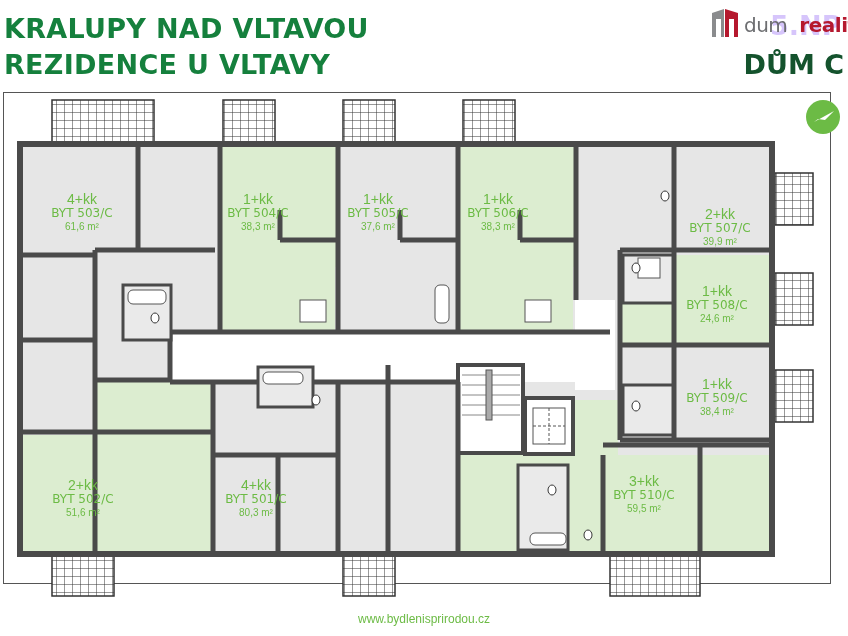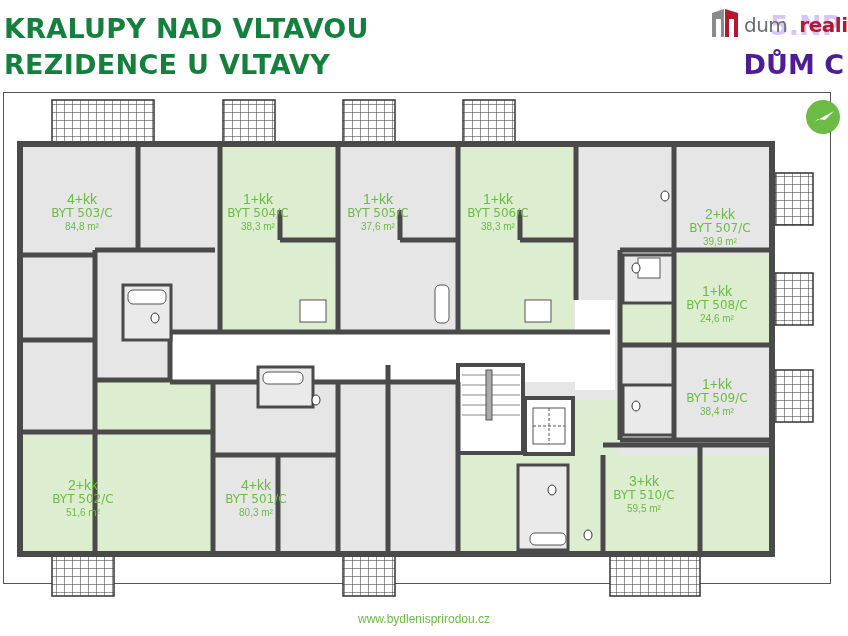--- a/index.html
+++ b/index.html
@@ -5,21 +5,21 @@
   html,body{margin:0;padding:0;background:#fff;}
   body{width:848px;height:636px;position:relative;overflow:hidden;font-family:"Liberation Sans",sans-serif;}
   .title{position:absolute;left:4px;font-weight:bold;color:#15803d;font-size:27px;letter-spacing:0.3px;font-family:"DejaVu Sans",sans-serif;}
   .t1{top:13px;}
   .t2{top:49px;}
   .logo{position:absolute;left:710px;top:7px;display:flex;align-items:flex-end;}
   .logo-text{font-size:20px;font-weight:bold;margin-left:4px;font-family:"DejaVu Sans",sans-serif;letter-spacing:-0.5px;}
   .logo-text .g{color:#6d6e71;font-weight:normal;}
   .logo-text .r{color:#b5182e;margin-left:12px;}
   .ghost-np{position:absolute;left:770px;top:10px;font-size:27px;font-weight:bold;color:#8b5cf6;opacity:0.35;font-family:"DejaVu Sans",sans-serif;}
-  .dum-c{position:absolute;right:4px;top:49px;font-size:27px;font-weight:bold;color:#4c1d95;font-family:"DejaVu Sans",sans-serif;}
+  .dum-c{position:absolute;right:4px;top:49px;font-size:27px;font-weight:bold;color:#14532d;font-family:"DejaVu Sans",sans-serif;}
   .frame{position:absolute;left:3px;top:92px;width:828px;height:492px;border:1px solid #555;box-sizing:border-box;}
   .compass{position:absolute;left:806px;top:100px;width:34px;height:34px;border-radius:50%;background:#6cbb45;}
   .plan{position:absolute;left:0;top:0;width:848px;height:636px;}
   .unit-label{position:absolute;text-align:center;color:#6cbb45;width:120px;line-height:1.15;}
   .unit-label .type{font-size:14px;display:block;}
   .unit-label .name{font-size:12px;font-weight:normal;display:block;font-family:"DejaVu Sans",sans-serif;}
   .unit-label .area{font-size:10px;display:block;}
   .footer{position:absolute;left:0;width:848px;top:612px;text-align:center;font-size:12px;color:#6cbb45;}
 </style>
 </head>
@@ -162,21 +162,21 @@
     <ellipse cx="636" cy="268" rx="4" ry="5"></ellipse>
     <ellipse cx="665" cy="196" rx="4" ry="5"></ellipse>
     <ellipse cx="588" cy="535" rx="4" ry="5"></ellipse>
     <ellipse cx="552" cy="490" rx="4" ry="5"></ellipse>
   </g>
 </svg>
 
 <div class="unit-label" style="left:22px;top:191px;">
   <span class="type">4+kk</span>
   <span class="name">BYT 503/C</span>
-  <span class="area">84,8 m²</span>
+  <span class="area">61,6 m²</span>
 </div>
 <div class="unit-label" style="left:198px;top:191px;">
   <span class="type">1+kk</span>
   <span class="name">BYT 504/C</span>
   <span class="area">38,3 m²</span>
 </div>
 <div class="unit-label" style="left:318px;top:191px;">
   <span class="type">1+kk</span>
   <span class="name">BYT 505/C</span>
   <span class="area">37,6 m²</span>

